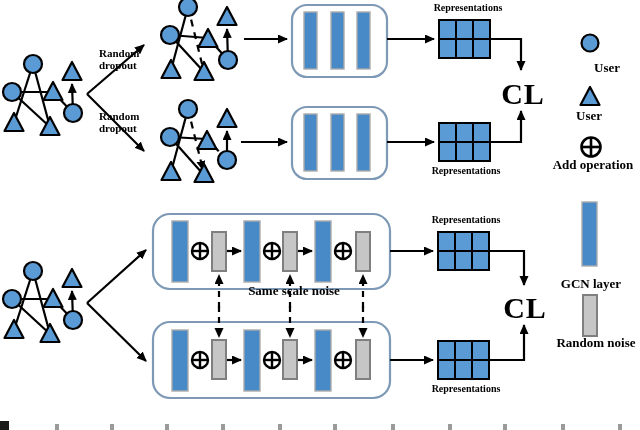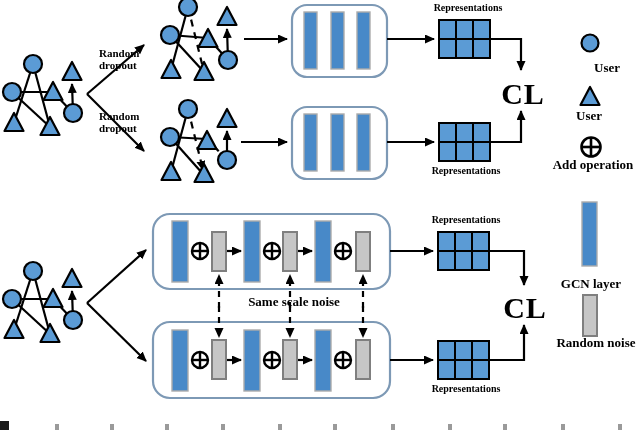--- a/index.html
+++ b/index.html
@@ -247,21 +247,21 @@
   </g>
 </svg>
 
 <div class="lbl dropout" style="left:99px;top:47px;width:64px;">Random dropout</div>
 <div class="lbl dropout" style="left:99px;top:110px;width:64px;">Random dropout</div>
 
 <div class="lbl sm" style="left:398px;top:2px;width:140px;">Representations</div>
 <div class="lbl sm" style="left:396px;top:165px;width:140px;">Representations</div>
 <div class="lbl cl" style="left:493px;top:77px;width:60px;">CL</div>
 
-<div class="lbl md" style="left:234px;top:295px;width:120px;">Same scale noise</div>
+<div class="lbl md" style="left:234px;top:284px;width:120px;">Same scale noise</div>
 <div class="lbl sm" style="left:396px;top:214px;width:140px;">Representations</div>
 <div class="lbl sm" style="left:396px;top:383px;width:140px;">Representations</div>
 <div class="lbl cl" style="left:495px;top:291px;width:60px;">CL</div>
 
 <div class="lbl md" style="left:560px;top:61px;width:60px;text-align:right;">User</div>
 <div class="lbl md" style="left:559px;top:109px;width:60px;">User</div>
 <div class="lbl md" style="left:545px;top:158px;width:96px;">Add operation</div>
 <div class="lbl md" style="left:544px;top:277px;width:94px;">GCN layer</div>
 <div class="lbl md" style="left:542px;top:336px;width:108px;">Random noise</div>
 

